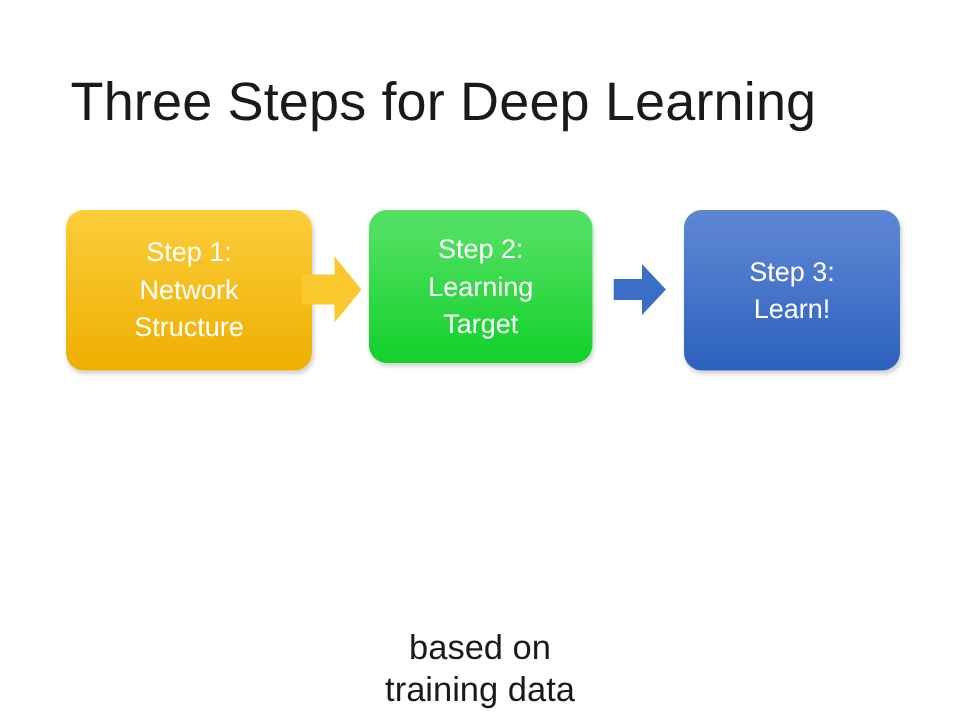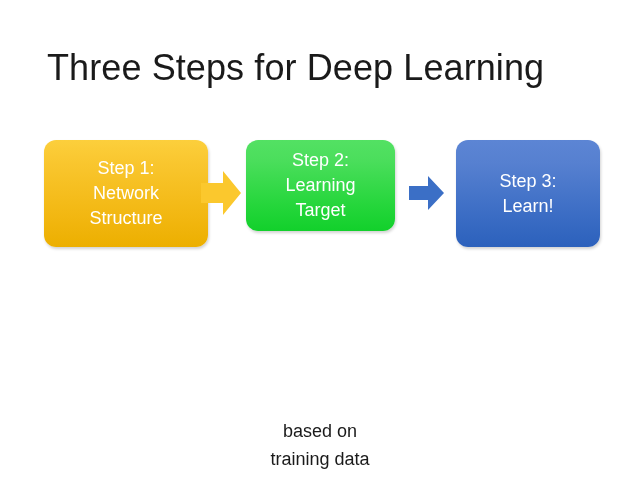--- a/index.html
+++ b/index.html
@@ -58,21 +58,21 @@
     left: 44px;
     top: 140px;
     width: 164px;
     height: 107px;
     background: linear-gradient(to bottom, #FCCF3C 0%, #F9C62E 22%, #F2B711 72%, #ECAF00 100%);
   }
   #step2 {
     left: 246px;
     top: 140px;
     width: 149px;
-    height: 91px;
+    height: 102px;
     background: linear-gradient(to bottom, #53E163 0%, #4BDE5C 22%, #25D63B 72%, #12D02B 100%);
   }
   #step3 {
     left: 456px;
     top: 140px;
     width: 144px;
     height: 107px;
     background: linear-gradient(to bottom, #5C85D4 0%, #5680D0 22%, #3A6CC4 72%, #2C61BC 100%);
   }
 
@@ -93,21 +93,21 @@
     height: 36px;
   }
 
   
   .caption {
     position: absolute;
     left: 0px;
     top: 417px;
     width: 640px;
     text-align: center;
-    font-size: 18px;
+    font-size: 23px;
     line-height: 28px;
     color: #1a1a1a;
     white-space: pre-line;
   }
 </style>
 </head>
 <body>
 
 <div id="slide">
 

